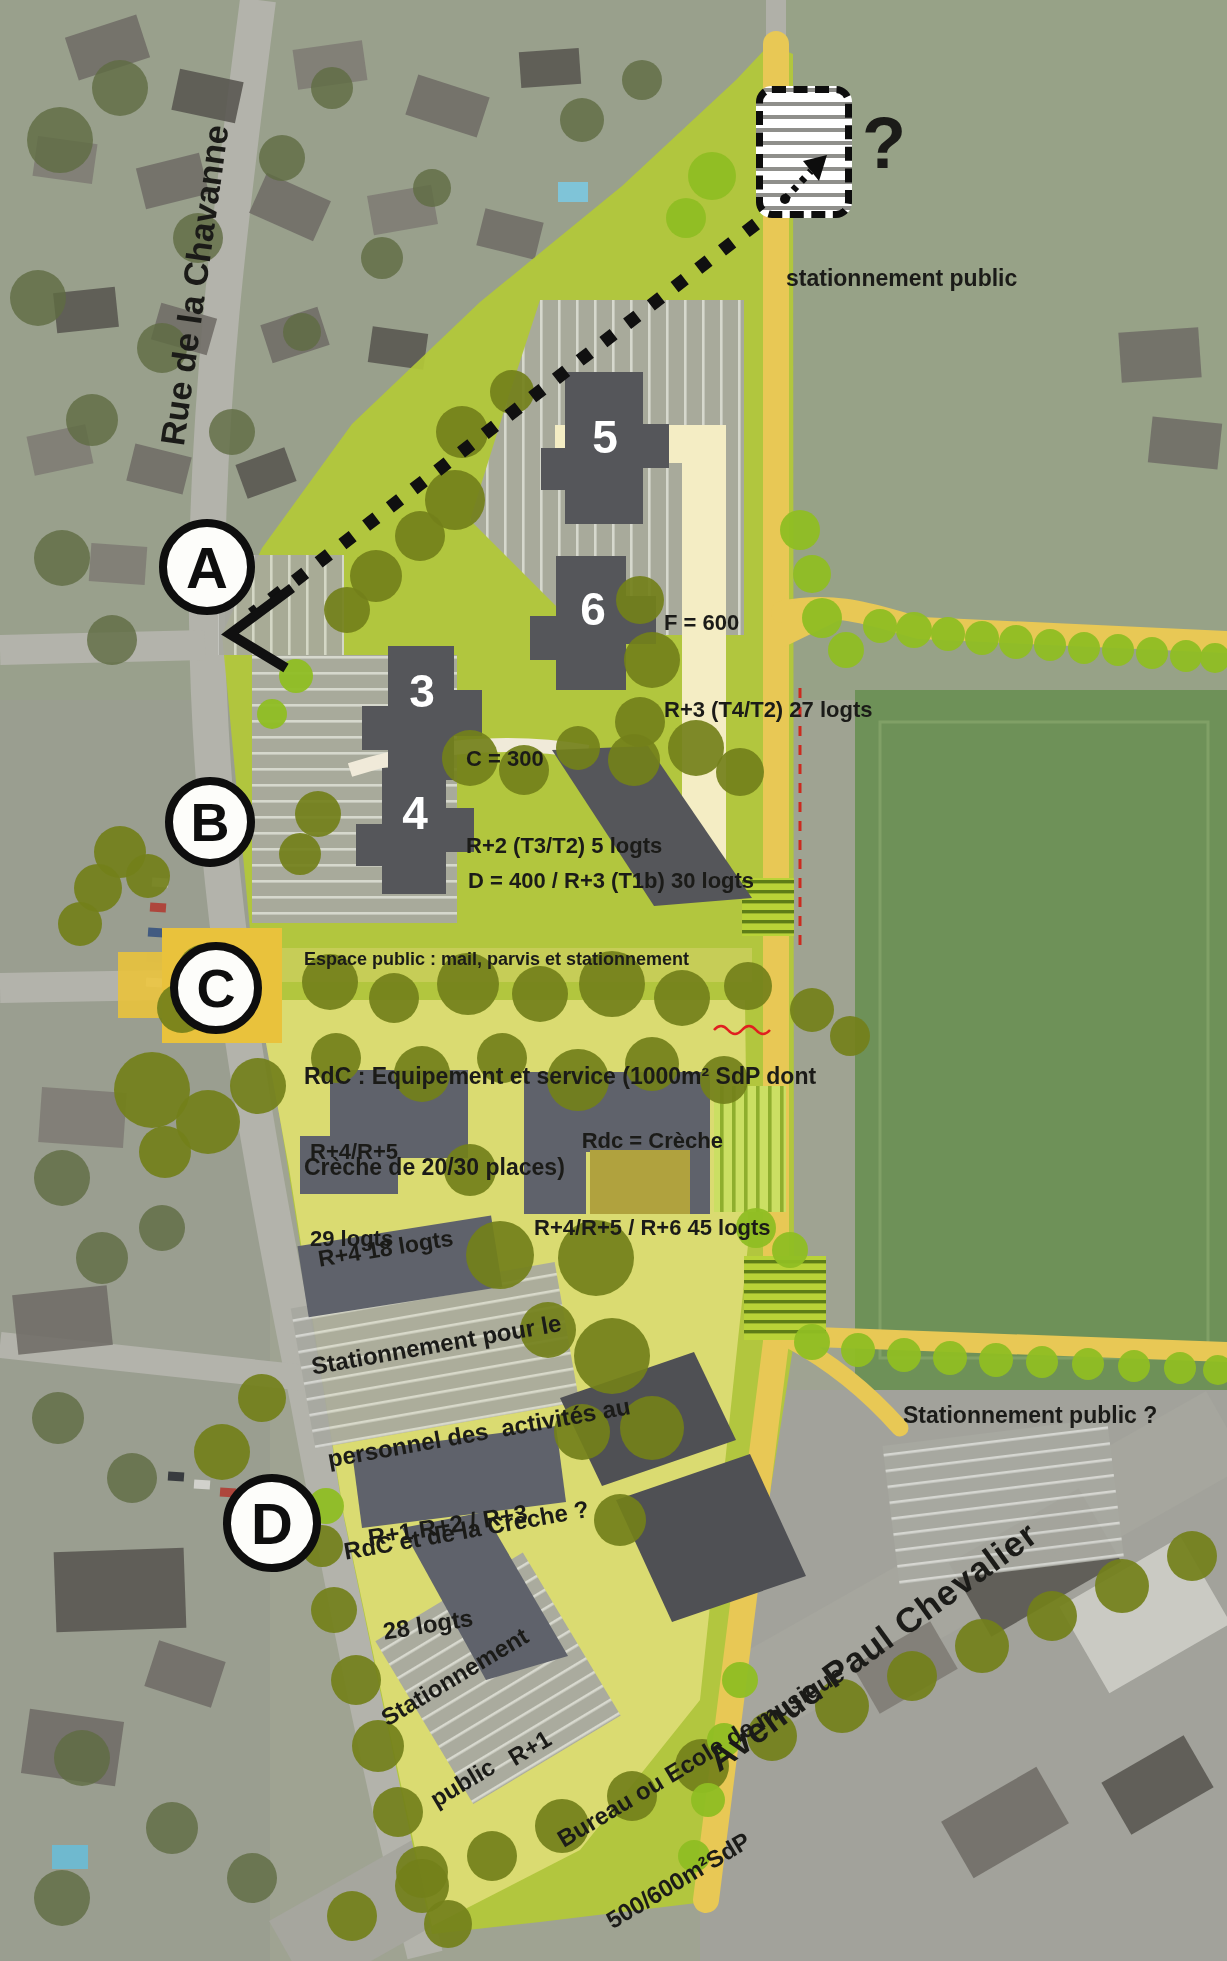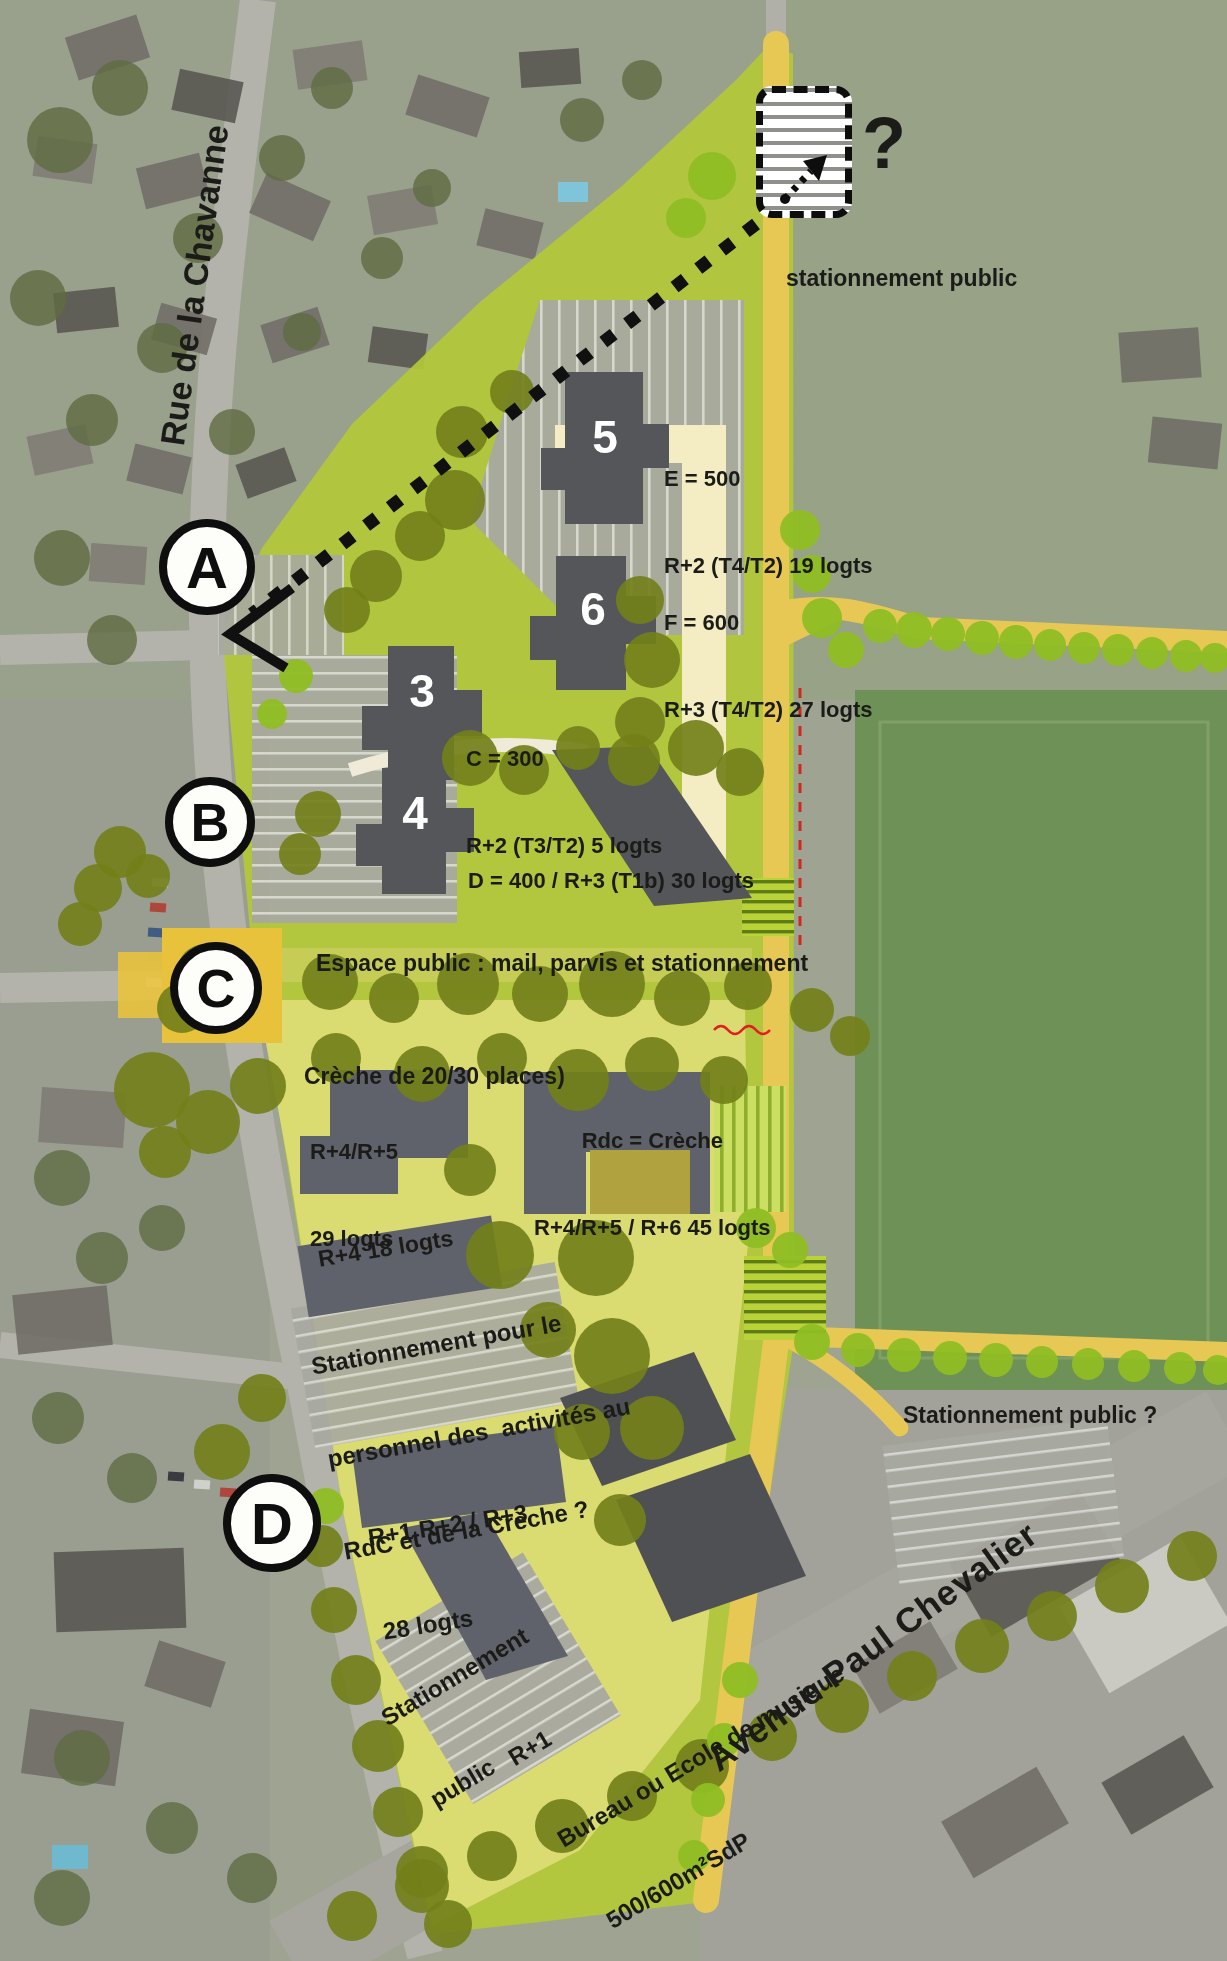--- a/index.html
+++ b/index.html
@@ -335,38 +335,35 @@
   <div class="lbl nowrap" style="left:786px;top:230px;font-size:23px;margin-top:33px;">stationnement public</div>
 
   <div class="lbl nowrap" style="left:150px;top:442px;font-size:34px;transform:rotate(-82deg);transform-origin:top left;">Rue de la Chavanne</div>
   <div class="lbl nowrap" style="left:712px;top:1740px;font-size:35px;transform:rotate(-36deg);transform-origin:0 50%;letter-spacing:1px;">Avenue Paul Chevalier</div>
 
   <div class="bnum" style="left:583px;top:414px;">5</div>
   <div class="bnum" style="left:571px;top:586px;">6</div>
   <div class="bnum" style="left:400px;top:668px;">3</div>
   <div class="bnum" style="left:393px;top:790px;">4</div>
 
-  <div class="lbl" style="left:664px;top:406px;font-size:22px;">
-    <div>E = 500</div>
-    <div>R+2 (T4/T2) 19 logts</div>
-  </div>
   <div class="lbl" style="left:664px;top:550px;font-size:22px;">
     <div>F = 600</div>
     <div>R+3 (T4/T2) 27 logts</div>
   </div>
   <div class="lbl" style="left:466px;top:686px;font-size:22px;">
     <div>C = 300</div>
     <div>R+2 (T3/T2) 5 logts</div>
   </div>
   <div class="lbl" style="left:468px;top:808px;font-size:22px;">
     <div>D = 400 / R+3 (T1b) 30 logts</div>
   </div>
 
-  <div class="lbl nowrap" style="left:304px;top:948px;font-size:23px;margin-left:12px;">Espace public : mail, parvis et stationnement</div>
+  <div class="lbl nowrap" style="left:304px;top:948px;font-size:18px;">Espace public : mail, parvis et stationnement</div>
   <div class="lbl" style="left:304px;top:1000px;font-size:23px;">
+    <div>RdC : Equipement et service (1000m² SdP dont</div>
     <div>Crèche de 20/30 places)</div>
   </div>
   <div class="lbl" style="left:310px;top:1079px;font-size:22px;">
     <div>R+4/R+5</div>
     <div>29 logts</div>
   </div>
   <div class="lbl" style="left:534px;top:1068px;font-size:22px;text-align:center;">
     <div>Rdc = Crèche</div>
     <div>R+4/R+5 / R+6 45 logts</div>
   </div>

